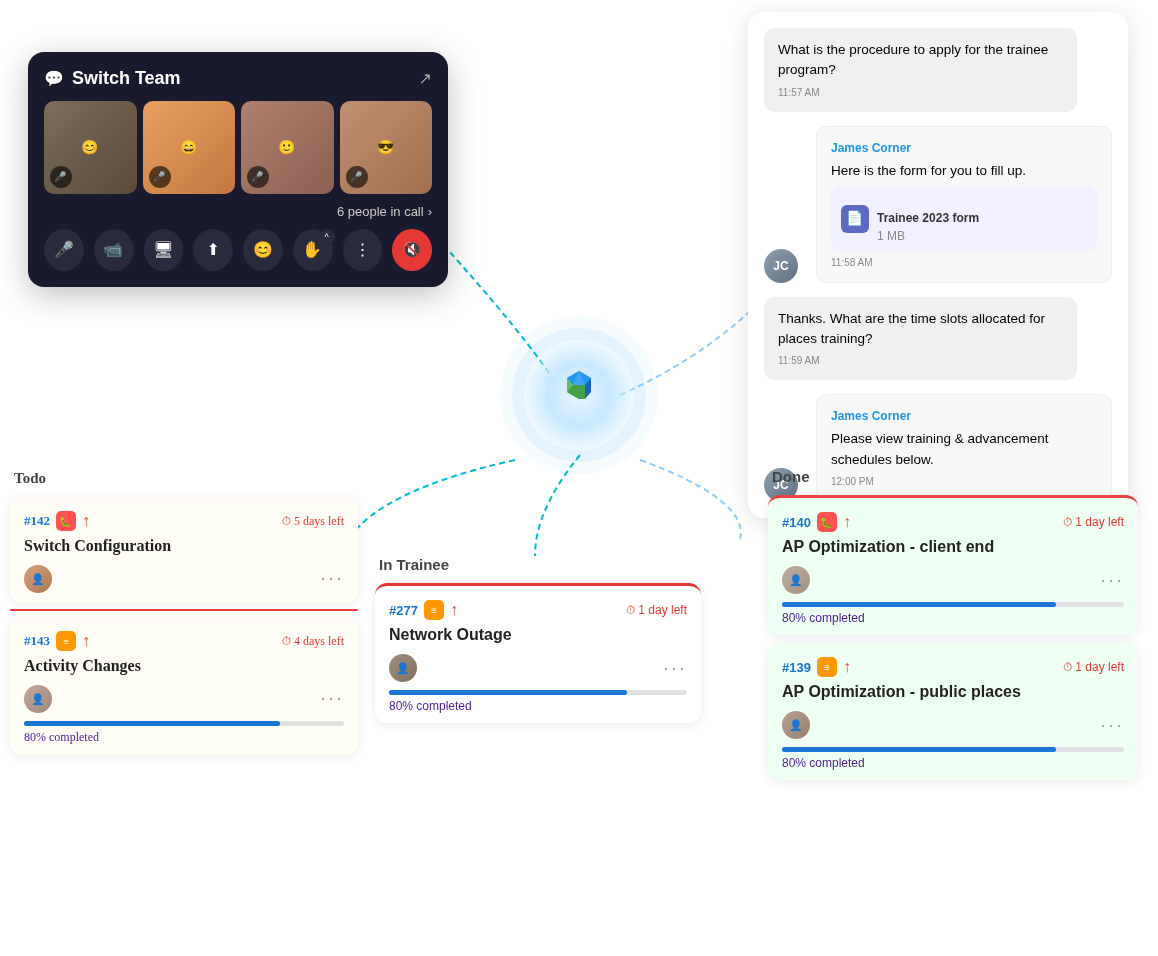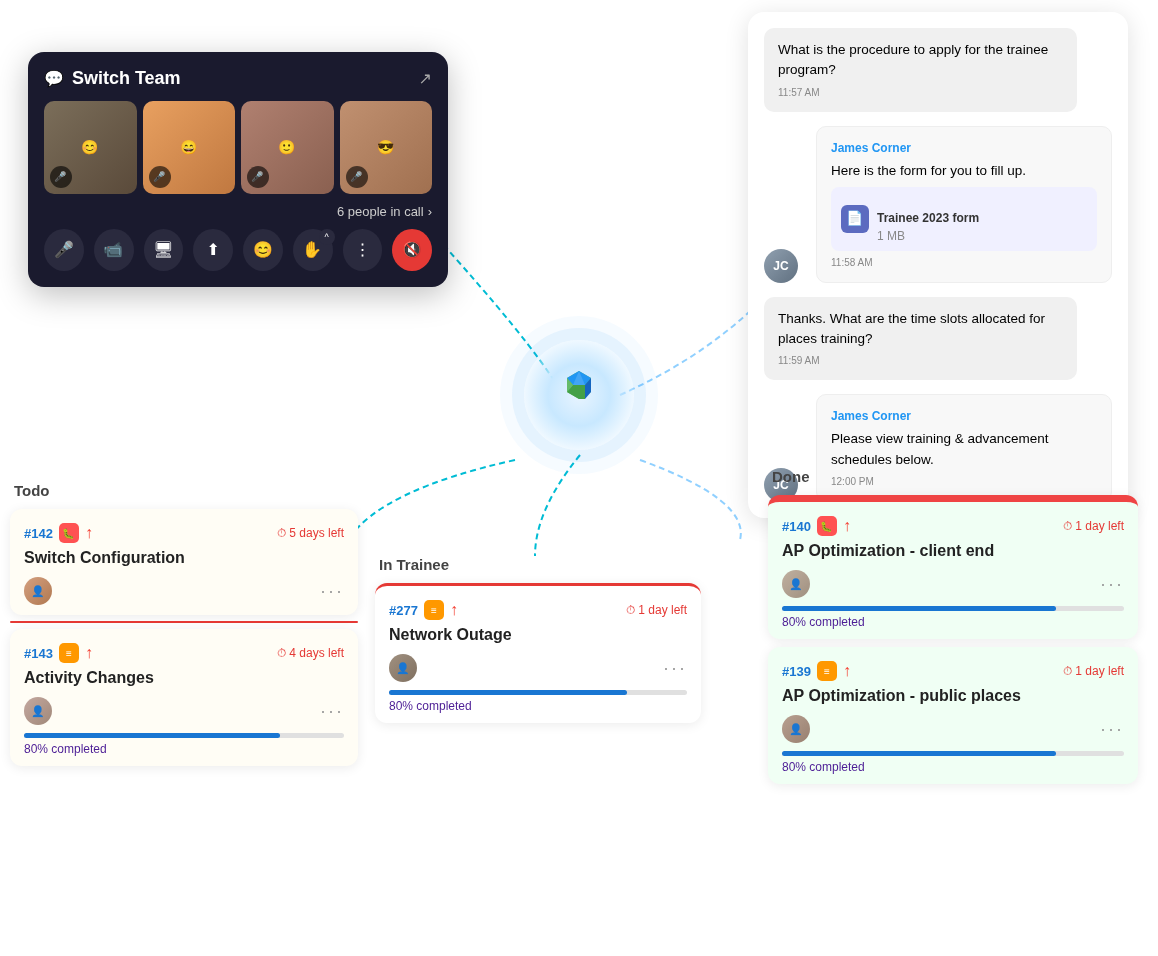--- a/index.html
+++ b/index.html
@@ -201,23 +201,24 @@
       display: flex; align-items: center; justify-content: center;
       box-shadow: 0 0 0 12px rgba(33,150,243,0.08), 0 0 0 24px rgba(33,150,243,0.04);
     }
     .logo-hex {
       width: 64px; height: 64px;
     }
 
     
     .todo-column {
       position: absolute;
-      top: 482px;
+      top: 470px;
       left: 10px;
       width: 348px;
+      font-family: Liberation Serif, serif;
     }
     .col-label {
       font-size: 15px;
       font-weight: 600;
       color: #444;
       margin-bottom: 10px;
       padding-left: 4px;
     }
     .task-card {
       background: #fffdf5;
@@ -545,21 +546,21 @@
     <div class="progress-bar-wrap">
       <div class="progress-bar-fill" style="width:80%"></div>
     </div>
     <div class="progress-label">80% completed</div>
   </div>
 </div>
 
 <div class="done-column">
   <div class="col-label">Done</div>
 
-  <div class="task-card done-card" style="border-top: 7px solid #ef4444; margin-bottom: 8px;">
+  <div class="task-card done-card" style="border-top: 3px solid #ef4444; margin-bottom: 8px;">
     <div class="task-header">
       <div class="task-id-row">
         <span class="task-id">#140</span>
         <span class="tag-icon" title="bug">🐛</span>
         <span class="priority-up">↑</span>
       </div>
       <div class="due-date">
         <span>⏱</span>
         <span>1 day left</span>
       </div>

